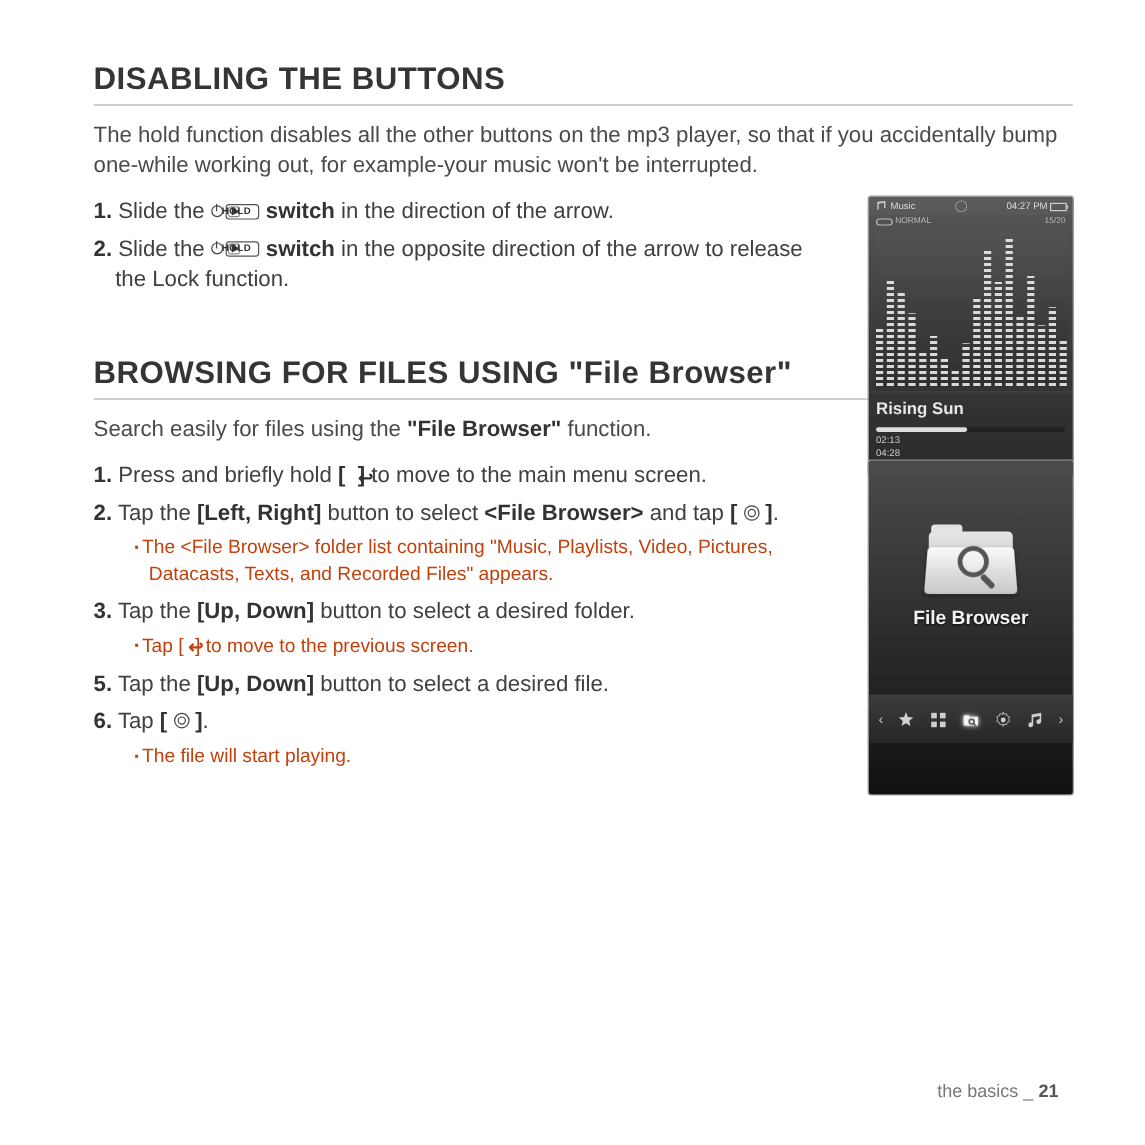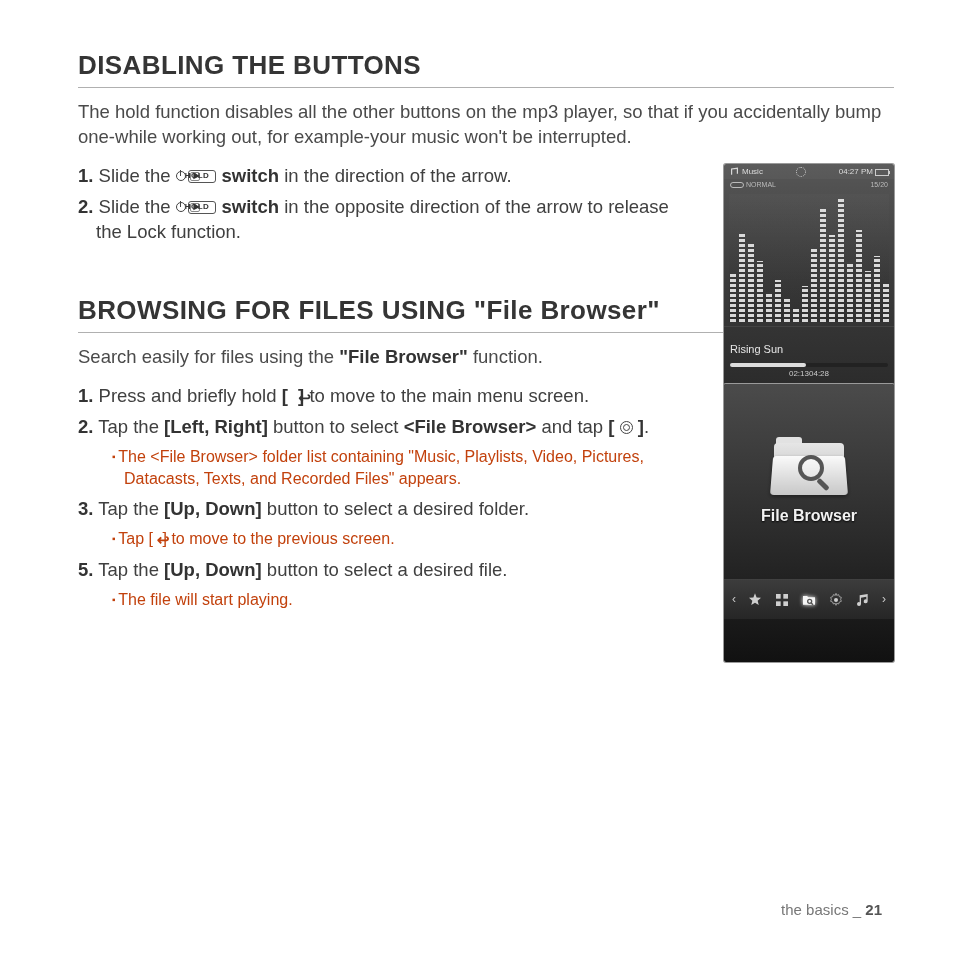--- a/index.html
+++ b/index.html
@@ -121,28 +121,29 @@
   .d1 .eq {
     height: 128px; margin: 2px 5px 4px 5px; position: relative;
     display: flex; align-items: flex-end; gap: 3px; justify-content: center;
     background: linear-gradient(rgba(255,255,255,0.02), rgba(0,0,0,0.1));
   }
   .d1 .eq .bar {
     width: 6px;
     background: repeating-linear-gradient(to top, rgba(235,235,235,0.9) 0 3px, transparent 3px 5px);
   }
   .d1 .song {
-    padding: 15px 6px 2px 6px; font-size: 11px; color: #e6e6e6;
+    padding: 4px 6px 2px 6px; font-size: 14px; color: #e6e6e6;
     border-top: 1px solid rgba(255,255,255,0.08);
+    font-weight: bold;
   }
   .d1 .progress {
     height: 4px; margin: 4px 6px 2px 6px; background: #222; position: relative; border-radius: 2px;
   }
   .d1 .progress .fill { position: absolute; left: 0; top: 0; bottom: 0; width: 48%; background: #ddd; border-radius: 2px; }
-  .d1 .times { display: flex; justify-content: center; padding: 0 6px 5px 6px; font-size: 8px; color: #ccc; }
+  .d1 .times { display: flex; justify-content: center; padding: 0 6px 5px 6px; font-size: 8px; color: #ccc; flex-direction: column; }
 
   
   .device.d2 { top: 0; height: 278px; background: linear-gradient(#4b4b4b, #222 70%, #111); }
   .d2 .center {
     height: 195px; display: flex; flex-direction: column; align-items: center; justify-content: center;
     gap: 10px;
   }
   .d2 .folder {
     width: 78px; height: 58px; position: relative;
   }
@@ -356,20 +357,24 @@
     <ul class="sub">
       <li>
         <span>Tap [ </span><span class="back-icon">↪</span><span> ] to move to the previous screen.</span>
       </li>
     </ul>
     <ol class="steps">
       <li>
         <span class="num">5.</span>
         <span>Tap the </span><span class="bold">[Up, Down]</span><span> button to select a desired file.</span>
       </li>
+      <li>
+        <span class="num">6.</span>
+        <span>Tap </span><span class="bold">[ <span class="target-icon"></span> ]</span>.
+      </li>
     </ol>
     <ul class="sub">
       <li>The file will start playing.</li>
     </ul>
   </div>
 </div>
 
 <div class="page-footer">
   <span>the basics _ </span><span class="pnum">21</span>
 </div>

